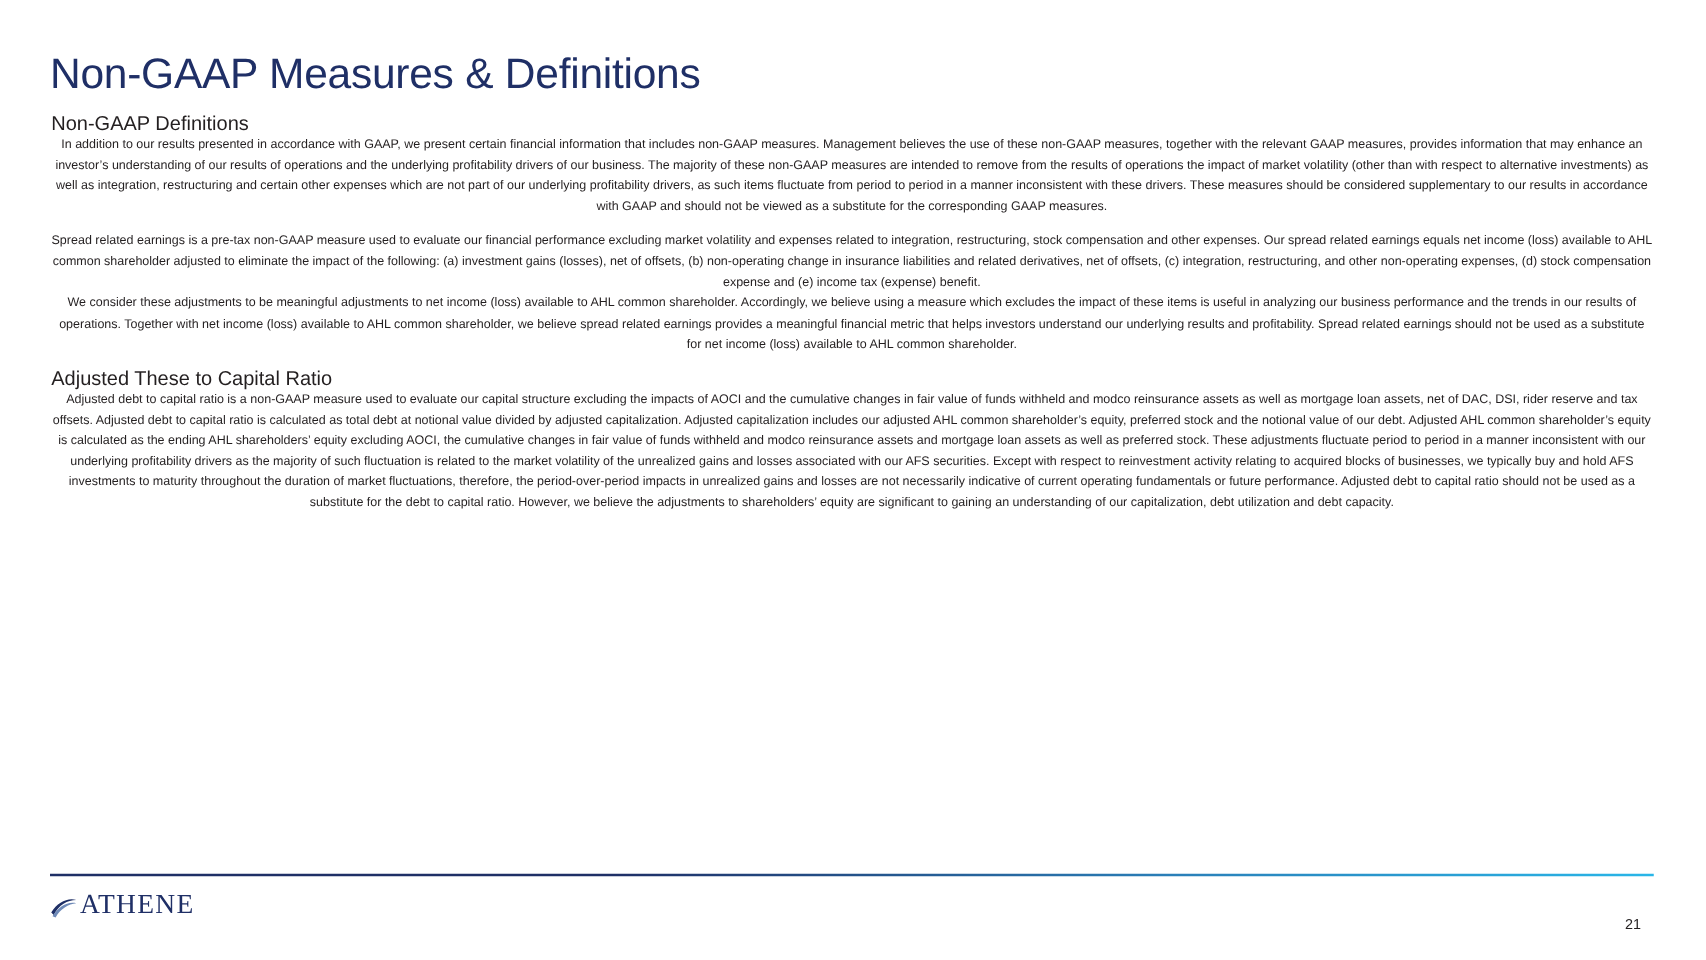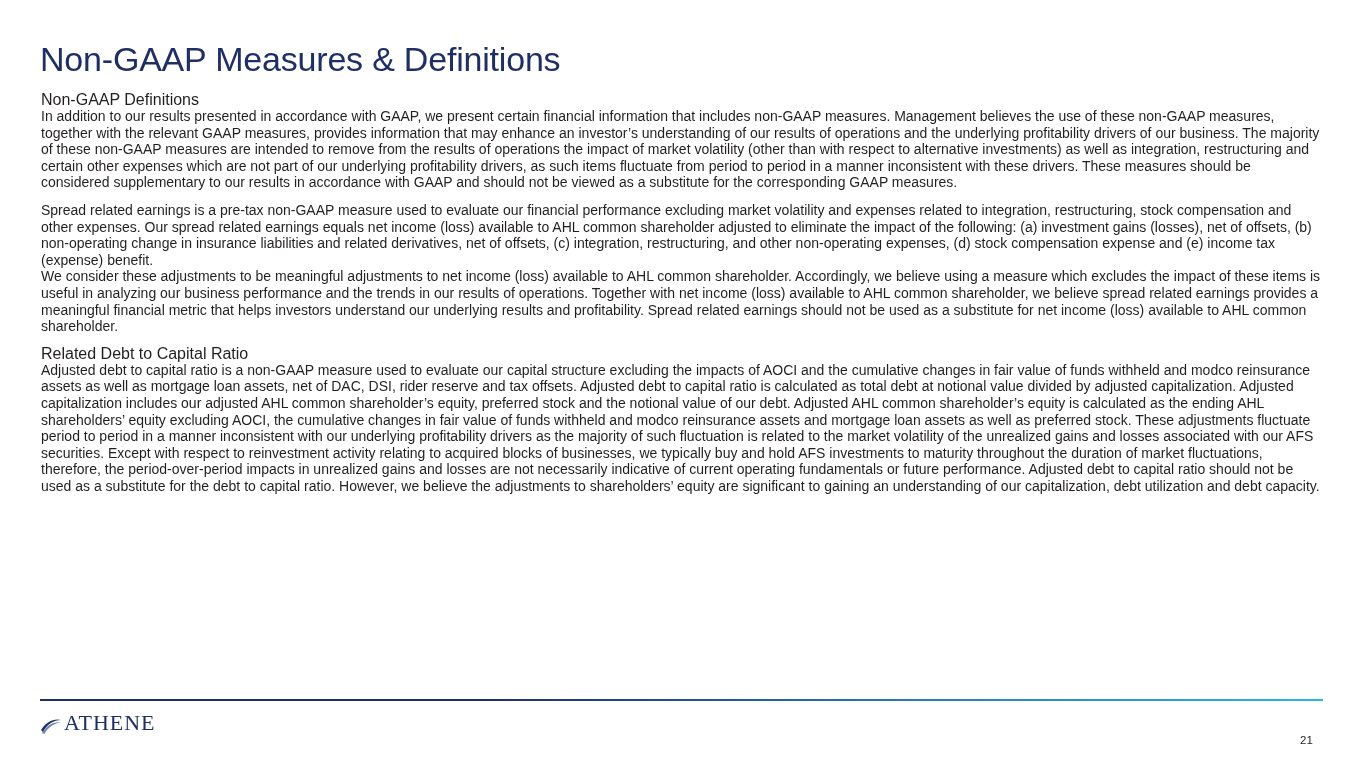--- a/index.html
+++ b/index.html
@@ -39,24 +39,24 @@
     margin-bottom: 11px;
   }
   .section-heading {
     font-size: 16px;
     font-weight: normal;
     color: #231f20;
     line-height: 15px;
     margin-bottom: 1px;
   }
   .para {
-    font-size: 14px;
+    font-size: 10px;
     line-height: 16.6px;
     color: #231f20;
-    text-align: left;
+    text-align: center;
     margin: 0;
   }
   .para + .para {
   }
   .footer-rule {
     position: absolute;
     left: 40px;
     top: 699px;
     width: 1283px;
     height: 2px;
@@ -104,21 +104,21 @@
       <div class="section-heading">Non-GAAP Definitions</div>
       <p class="para">In addition to our results presented in accordance with GAAP, we present certain financial information that includes non-GAAP measures. Management believes the use of these non-GAAP measures, together with the relevant GAAP measures, provides information that may enhance an investor’s understanding of our results of operations and the underlying profitability drivers of our business. The majority of these non-GAAP measures are intended to remove from the results of operations the impact of market volatility (other than with respect to alternative investments) as well as integration, restructuring and certain other expenses which are not part of our underlying profitability drivers, as such items fluctuate from period to period in a manner inconsistent with these drivers. These measures should be considered supplementary to our results in accordance with GAAP and should not be viewed as a substitute for the corresponding GAAP measures.</p>
     </div>
 
     <div class="section">
       <p class="para">Spread related earnings is a pre-tax non-GAAP measure used to evaluate our financial performance excluding market volatility and expenses related to integration, restructuring, stock compensation and other expenses. Our spread related earnings equals net income (loss) available to AHL common shareholder adjusted to eliminate the impact of the following: (a) investment gains (losses), net of offsets, (b) non-operating change in insurance liabilities and related derivatives, net of offsets, (c) integration, restructuring, and other non-operating expenses, (d) stock compensation expense and (e) income tax (expense) benefit.</p>
       <p class="para">We consider these adjustments to be meaningful adjustments to net income (loss) available to AHL common shareholder. Accordingly, we believe using a measure which excludes the impact of these items is useful in analyzing our business performance and the trends in our results of operations. Together with net income (loss) available to AHL common shareholder, we believe spread related earnings provides a meaningful financial metric that helps investors understand our underlying results and profitability. Spread related earnings should not be used as a substitute for net income (loss) available to AHL common shareholder.</p>
     </div>
 
     <div class="section">
-      <div class="section-heading">Related Debt to Capital Ratio</div>
+      <div class="section-heading">Adjusted These to Capital Ratio</div>
       <p class="para">Adjusted debt to capital ratio is a non-GAAP measure used to evaluate our capital structure excluding the impacts of AOCI and the cumulative changes in fair value of funds withheld and modco reinsurance assets as well as mortgage loan assets, net of DAC, DSI, rider reserve and tax offsets. Adjusted debt to capital ratio is calculated as total debt at notional value divided by adjusted capitalization. Adjusted capitalization includes our adjusted AHL common shareholder’s equity, preferred stock and the notional value of our debt. Adjusted AHL common shareholder’s equity is calculated as the ending AHL shareholders’ equity excluding AOCI, the cumulative changes in fair value of funds withheld and modco reinsurance assets and mortgage loan assets as well as preferred stock. These adjustments fluctuate period to period in a manner inconsistent with our underlying profitability drivers as the majority of such fluctuation is related to the market volatility of the unrealized gains and losses associated with our AFS securities. Except with respect to reinvestment activity relating to acquired blocks of businesses, we typically buy and hold AFS investments to maturity throughout the duration of market fluctuations, therefore, the period-over-period impacts in unrealized gains and losses are not necessarily indicative of current operating fundamentals or future performance. Adjusted debt to capital ratio should not be used as a substitute for the debt to capital ratio. However, we believe the adjustments to shareholders’ equity are significant to gaining an understanding of our capitalization, debt utilization and debt capacity.</p>
     </div>
 
   </div>
 
   <div class="footer-rule"></div>
 
   <div class="logo">
     <span class="logo-mark">
       <svg width="22" height="20" viewBox="0 0 22 20" xmlns="http://www.w3.org/2000/svg">

